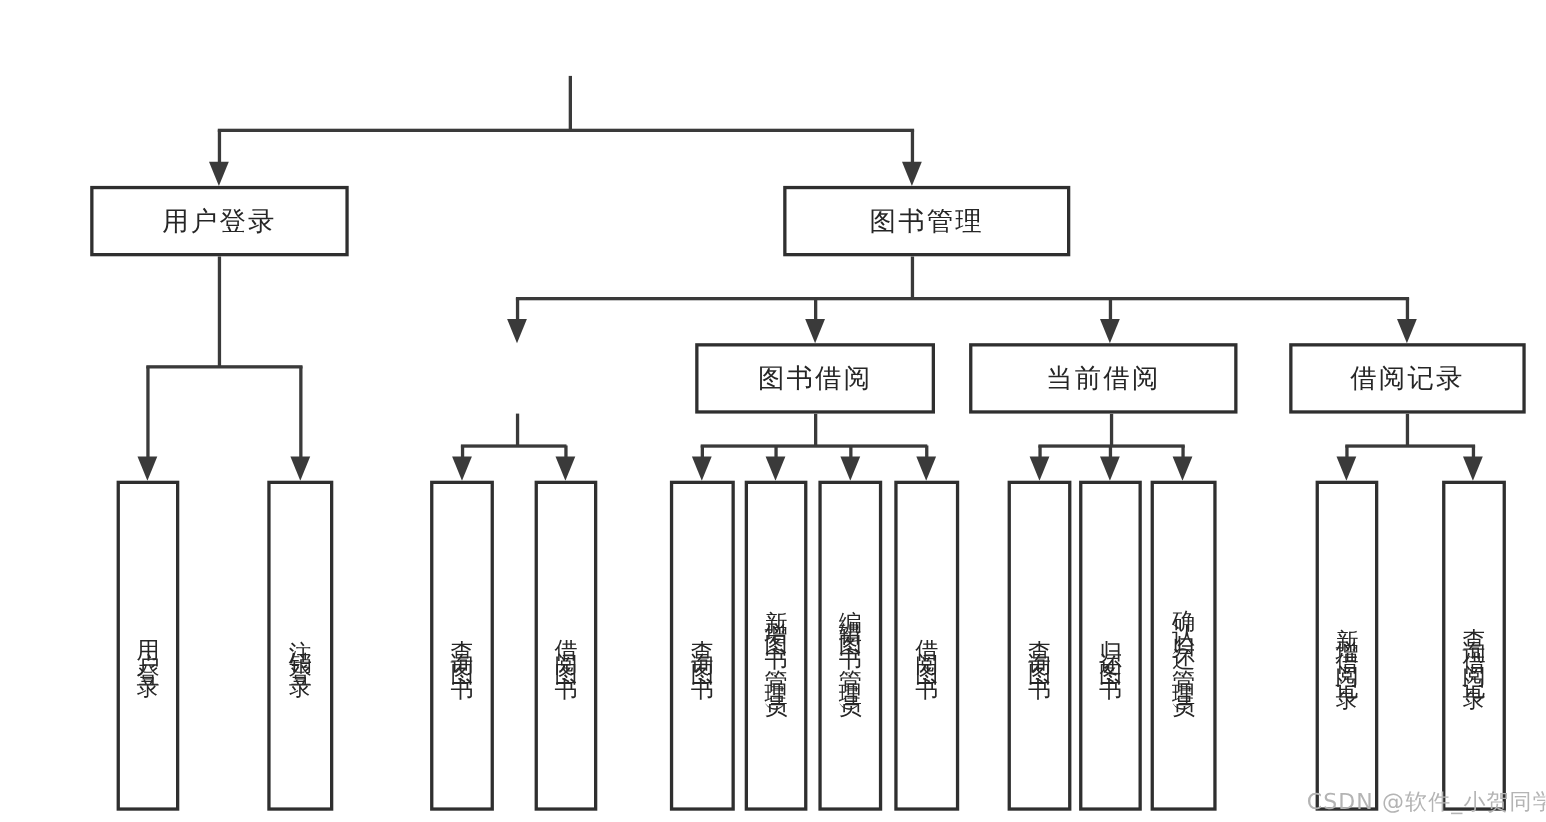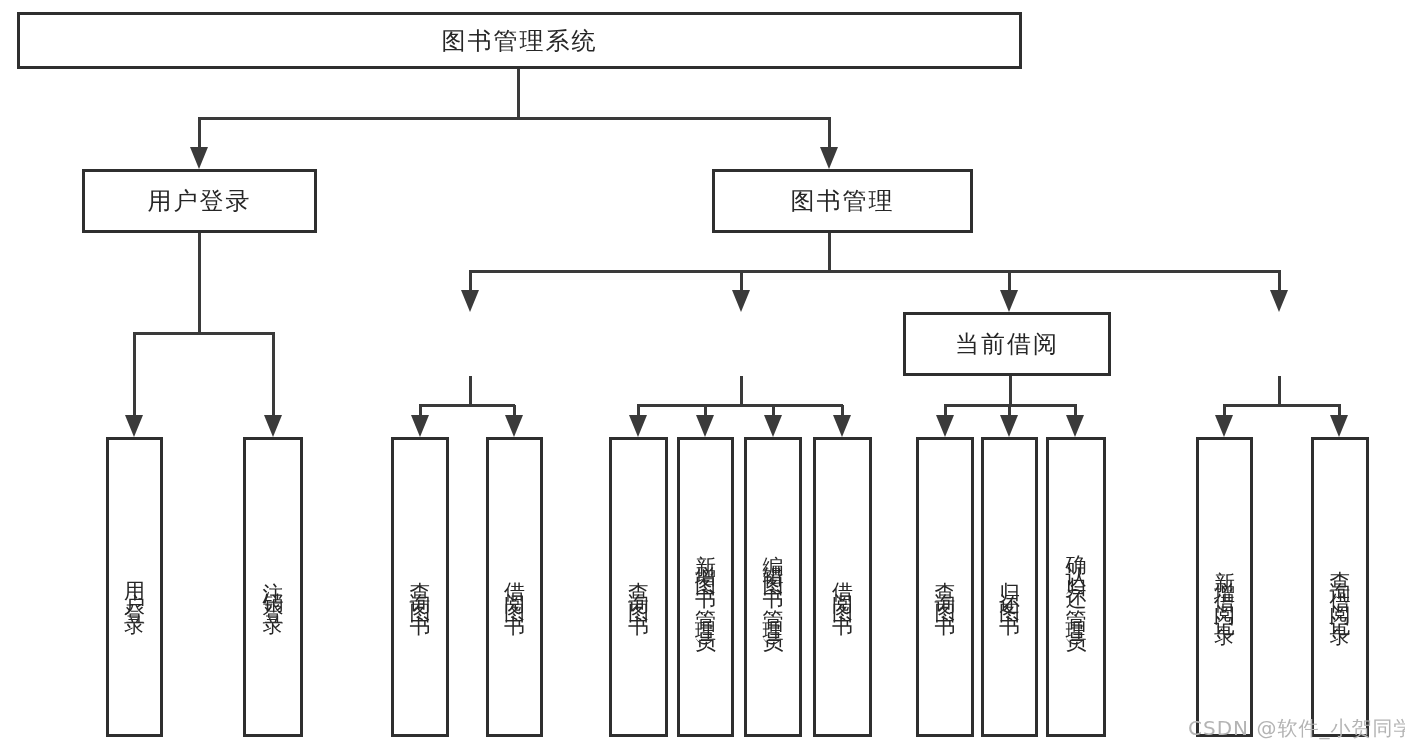--- a/index.html
+++ b/index.html
@@ -73,26 +73,27 @@
   <div class="vline" style="left:1074px;top:405px;height:13px"></div>
   <div class="arrow" style="left:1066px;top:415px"></div>
 
   <div class="vline" style="left:1278px;top:376px;height:30px"></div>
   <div class="hline" style="left:1223px;top:404px;width:118px"></div>
   <div class="vline" style="left:1223px;top:405px;height:13px"></div>
   <div class="arrow" style="left:1215px;top:415px"></div>
   <div class="vline" style="left:1338px;top:405px;height:13px"></div>
   <div class="arrow" style="left:1330px;top:415px"></div>
 
-  <div class="node" style="left:17px;top:12px;width:1005px;height:57px">图书管理系统</div>
 
   <div class="node" style="left:82px;top:169px;width:235px;height:64px">用户登录</div>
   <div class="node" style="left:712px;top:169px;width:261px;height:64px">图书管理</div>
 
-  <div class="node" style="left:903px;top:312px;width:208px;height:64px">当前借阅</div>
+  <div class="node" style="left:632px;top:312px;width:218px;height:64px">图书借阅</div>
+  <div class="node" style="left:881px;top:312px;width:244px;height:64px">当前借阅</div>
+  <div class="node" style="left:1172px;top:312px;width:215px;height:64px">借阅记录</div>
 
   <div class="node vnode" style="left:106px;top:437px;width:57px;height:300px">用户登录</div>
   <div class="node vnode" style="left:243px;top:437px;width:60px;height:300px">注销登录</div>
 
   <div class="node vnode" style="left:391px;top:437px;width:58px;height:300px">查询图书</div>
   <div class="node vnode" style="left:486px;top:437px;width:57px;height:300px">借阅图书</div>
 
   <div class="node vnode" style="left:609px;top:437px;width:59px;height:300px">查询图书</div>
   <div class="node vnode" style="left:677px;top:437px;width:57px;height:300px">新增图书（管理员）</div>
   <div class="node vnode" style="left:744px;top:437px;width:58px;height:300px">编辑图书（管理员）</div>

